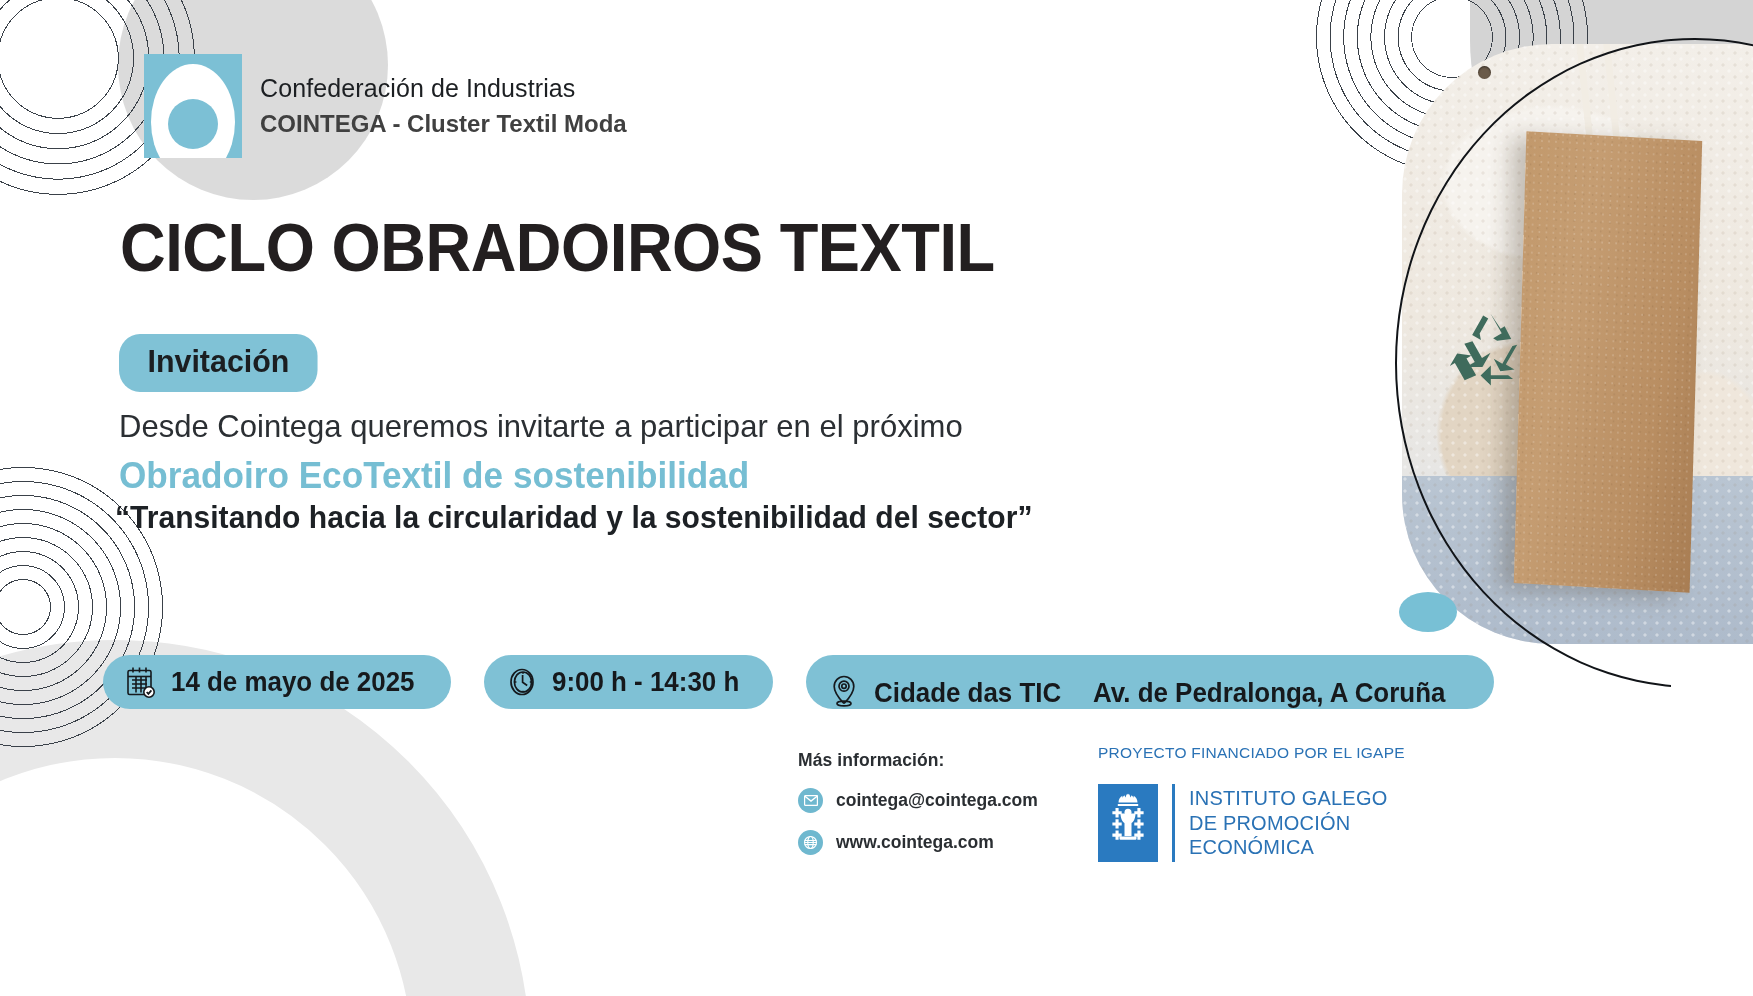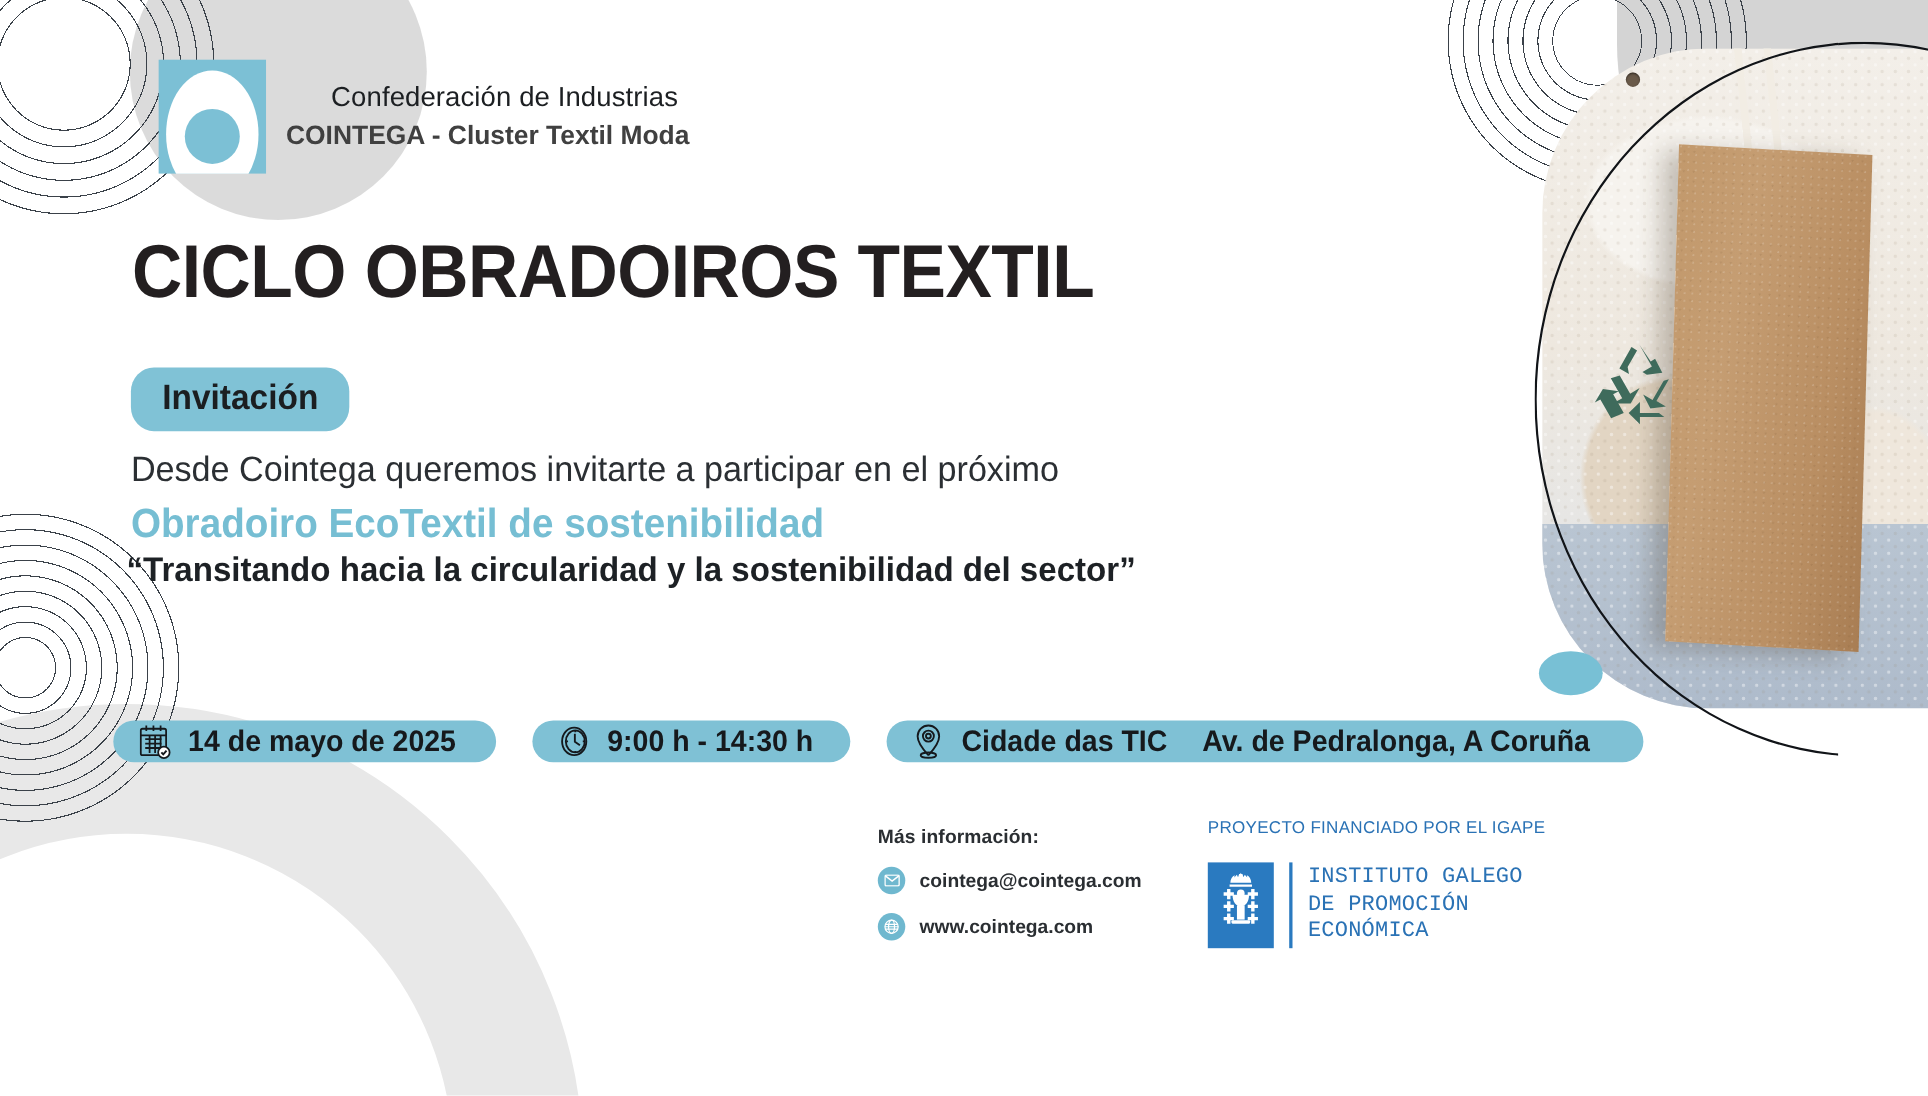--- a/index.html
+++ b/index.html
@@ -144,21 +144,21 @@
   }
 
   
   .brand {
     position:absolute; left:144px; top:54px;
     display:flex; align-items:center; gap:18px;
   }
   .brand-mark { width:98px; height:104px; display:block; }
   .brand-text { line-height:1.28; }
   .brand-line1, .brand-line2 {
-    font-size:25px; color:#1c1f22; letter-spacing:.1px;margin-left:41px;
+    font-size:25px; color:#1c1f22; letter-spacing:.1px;
   }
   .brand-line3 {
     font-size:24px; font-weight:700; color:#404040;
     margin-top:5px; letter-spacing:0;
   }
 
   
   .title {
     position:absolute; left:120px; top:208px;
     font-size:68px; font-weight:700;
@@ -198,29 +198,29 @@
 
   
   .info-row {
     position:absolute; left:103px; top:655px;
     display:flex; align-items:center; gap:33px;
   }
   .info-pill {
     display:flex; align-items:center; gap:14px;
     background:#7fc1d5;
     border-radius:27px;
-    height:38px;
+    height:54px;
     padding:0 26px 0 22px;
     color:#16191c;
     font-size:27px; font-weight:700;
     white-space:nowrap;
   }
   .info-pill .glyph { flex:0 0 auto; display:block; }
   .info-pill .pill-text { transform:scaleX(.96); transform-origin:left center; }
-  .pill-loc { padding-right:34px; }
+  .pill-loc { padding-right:34px;align-items:flex-end; }
   .pill-loc .pill-text-2 { margin-left:10px; }
 
   
   .contact {
     position:absolute; left:798px; top:750px;
     font-size:17px; color:#2a2e32;
   }
   .contact-title { font-weight:700; font-size:17.5px; letter-spacing:.1px; }
   .contact-row {
     display:flex; align-items:center; gap:13px;
@@ -233,21 +233,21 @@
     display:flex; align-items:center; justify-content:center;
   }
 
   .igape {
     position:absolute; left:1098px; top:744px;
   }
   .igape-kicker {
     font-size:15.5px; color:#2a72b5; letter-spacing:.25px;
     margin-bottom:22px;
   }
-  .igape-logo { display:flex; align-items:stretch; gap:0;font-family:Liberation Mono, monospace; }
+  .igape-logo { display:flex; align-items:stretch; gap:0; }
   .xunta-shield {
     width:60px; height:78px; background:#2a7ac0;
     flex:0 0 auto; position:relative;
   }
   .igape-divider {
     width:3px; background:#2a7ac0; margin:0 14px 0 14px; height:78px;
   }
   .igape-name {
     font-size:20px; line-height:1.22; color:#2a72b5;
     letter-spacing:.2px; align-self:center;

